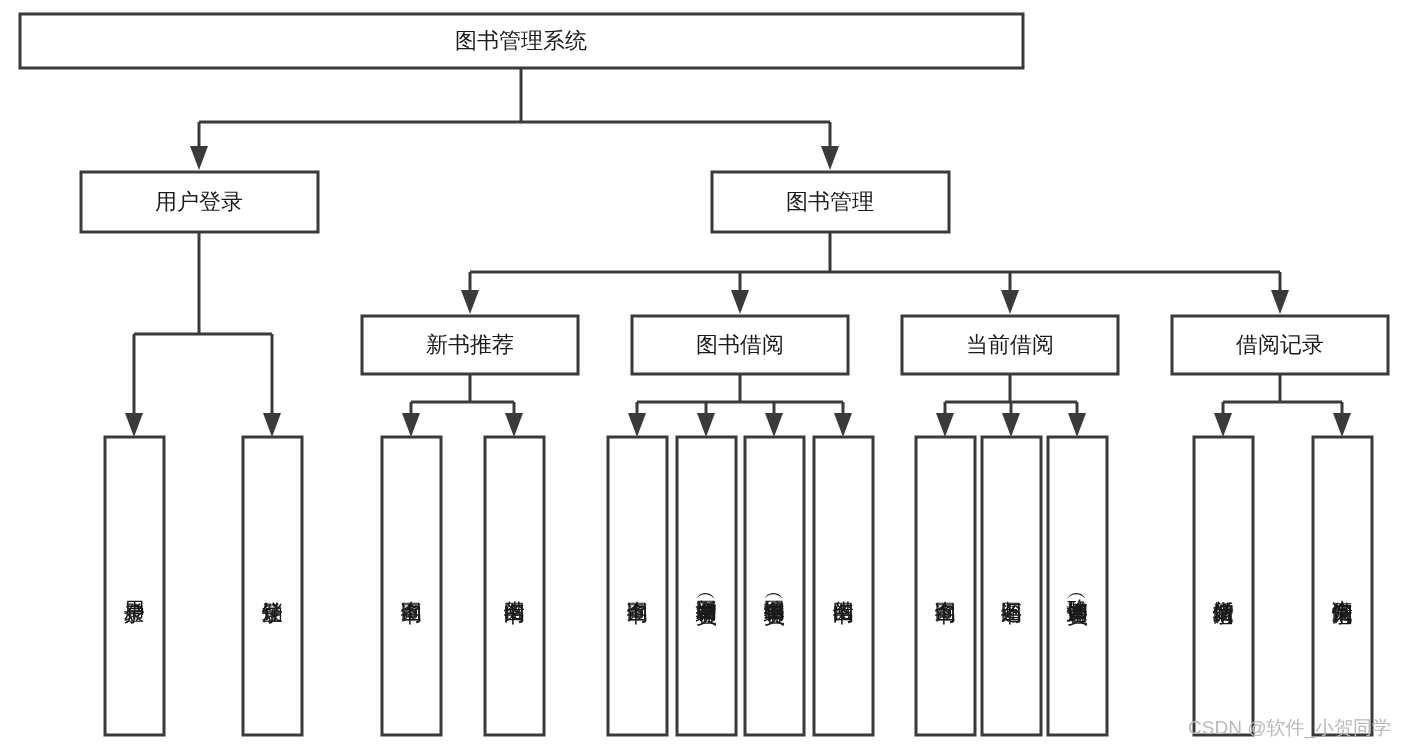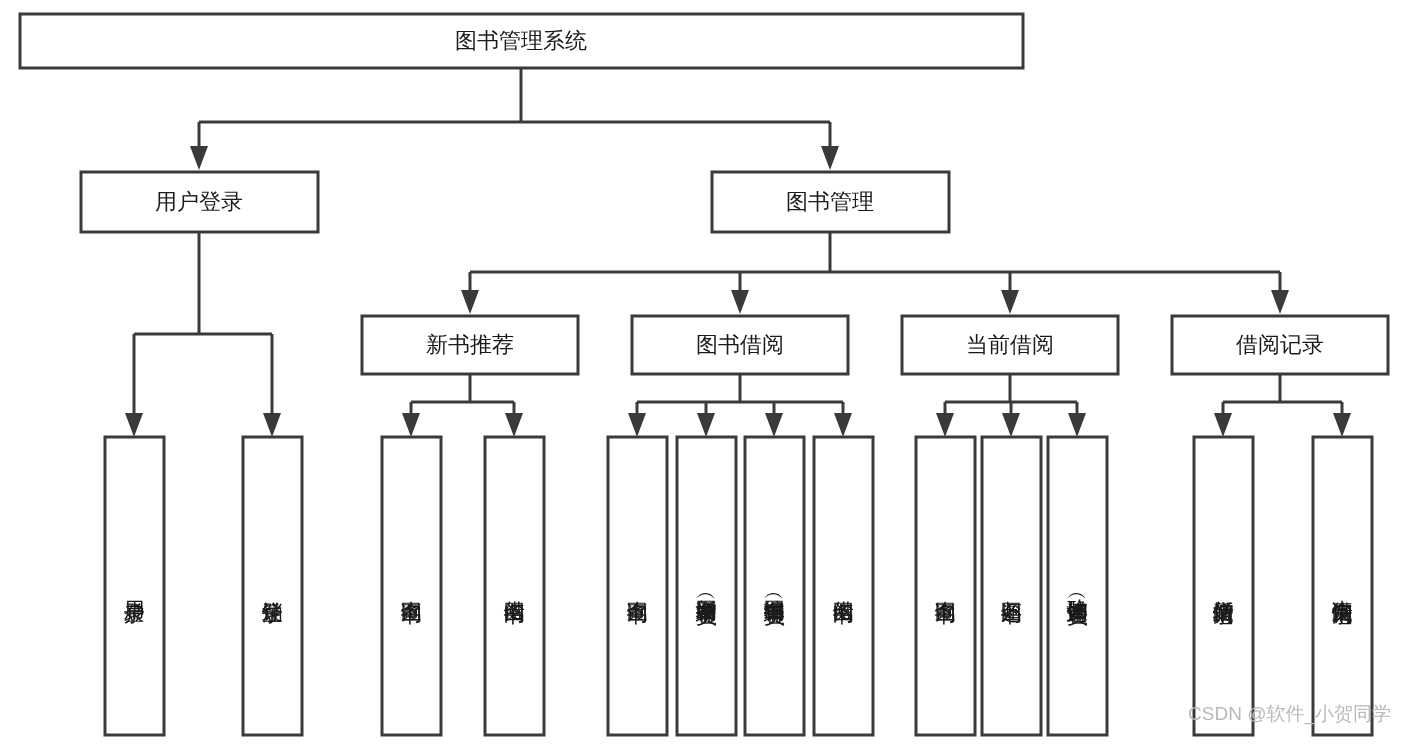--- a/index.html
+++ b/index.html
@@ -54,21 +54,21 @@
     display: flex;
     align-items: center;
     justify-content: center;
     width: 100%;
     height: 100%;
     overflow: hidden;
   }
   .watermark {
     position: absolute;
     right: 14px;
-    bottom: 20px;
+    bottom: 6px;
     font-family: "Liberation Sans", "DejaVu Sans", sans-serif;
     font-size: 19px;
     color: #b9b9b9;
     white-space: nowrap;
     pointer-events: none;
   }
 </style>
 </head>
 <body>
 

